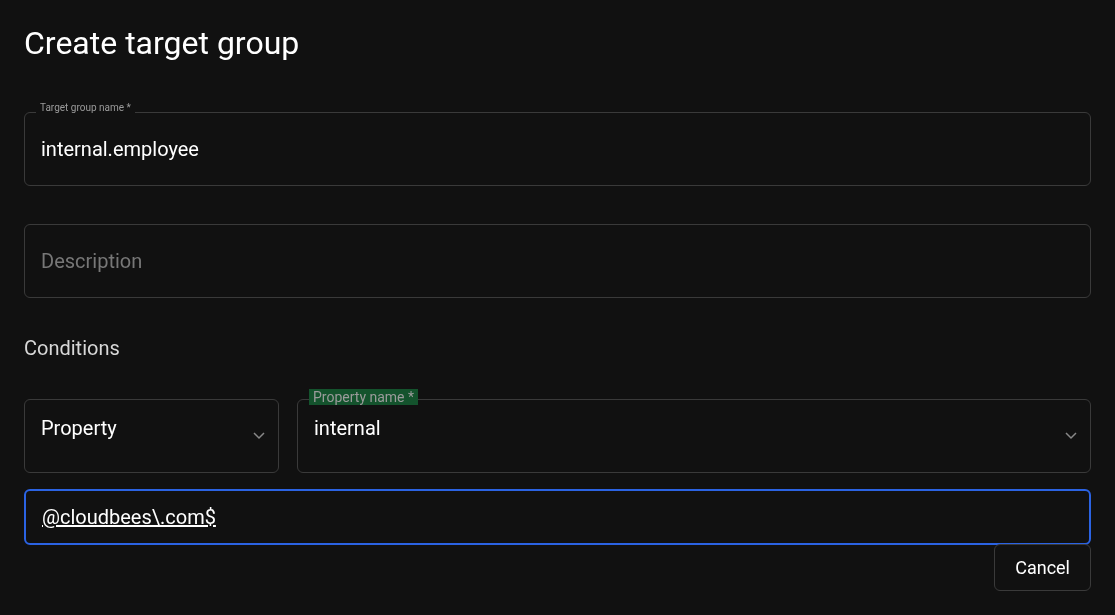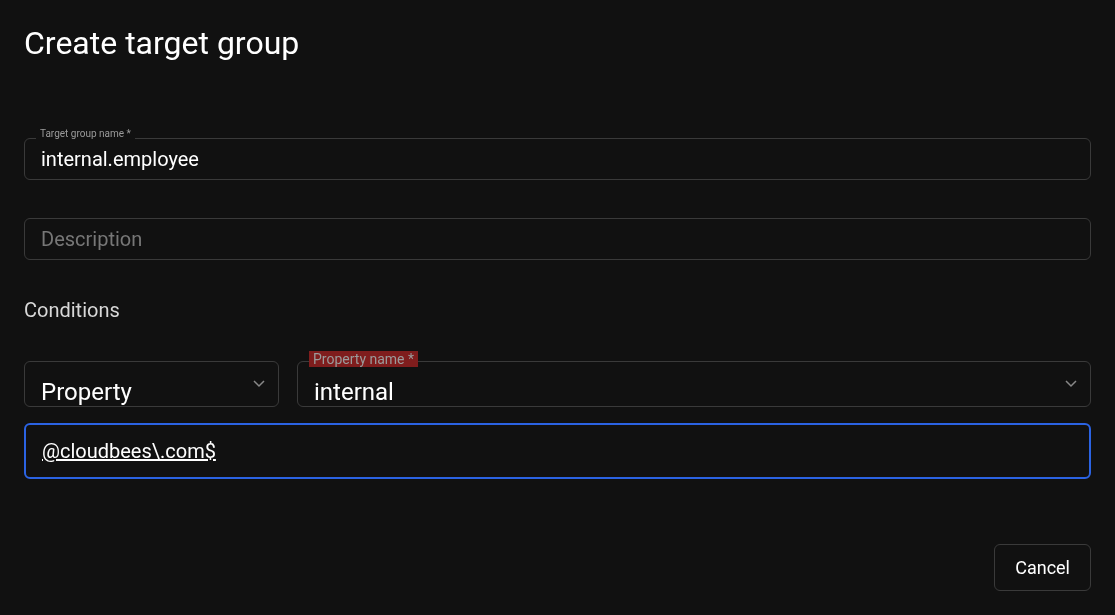--- a/index.html
+++ b/index.html
@@ -12,42 +12,42 @@
       color: #ffffff;
       font-family: -apple-system, BlinkMacSystemFont, "Segoe UI", Roboto, Helvetica, Arial, sans-serif;
       width: 1115px;
       height: 615px;
       padding: 24px;
       position: relative;
     }
     .page-title {
       font-size: 32px;
       font-weight: 400;
-      margin-bottom: 76px;
+      margin-bottom: 50px;
     }
     .form-field {
       position: relative;
       margin-bottom: 38px;
     }
     .form-field-label {
       position: absolute;
       top: -10px;
       left: 12px;
       background: #111111;
       padding: 0 4px;
       font-size: 10px;
       color: #9b9b9b;
       z-index: 1;
     }
     .form-input {
       width: 100%;
       background: transparent;
       border: 1px solid #3a3a3a;
       border-radius: 6px;
-      padding: 8px 16px;
+      padding: 24px 16px;
       font-size: 20px;
       color: #ffffff;
       outline: none;
       font-family: inherit;
     }
     .form-input::placeholder {
       color: #777777;
     }
     .section-label {
       font-size: 20px;
@@ -65,33 +65,33 @@
       flex: 1;
     }
     .select-wrapper.narrow {
       flex: 0 0 255px;
     }
     .select-field {
       width: 100%;
       background: transparent;
       border: 1px solid #3a3a3a;
       border-radius: 6px;
-      padding: 16px 40px 0 16px;
-      font-size: 24px;
+      padding: 16px 40px 32px 16px;
+      font-size: 20px;
       color: #ffffff;
       outline: none;
       cursor: pointer;
       font-family: inherit;
       text-align: left;
     }
     .select-label {
       position: absolute;
       top: -10px;
       left: 12px;
-      background: #7f1d1d;
+      background: #14532d;
       padding: 0 4px;
       font-size: 14px;
       color: #9b9b9b;
       z-index: 1;
     }
     .chevron-icon {
       position: absolute;
       right: 14px;
       top: 50%;
       transform: translateY(-50%);

